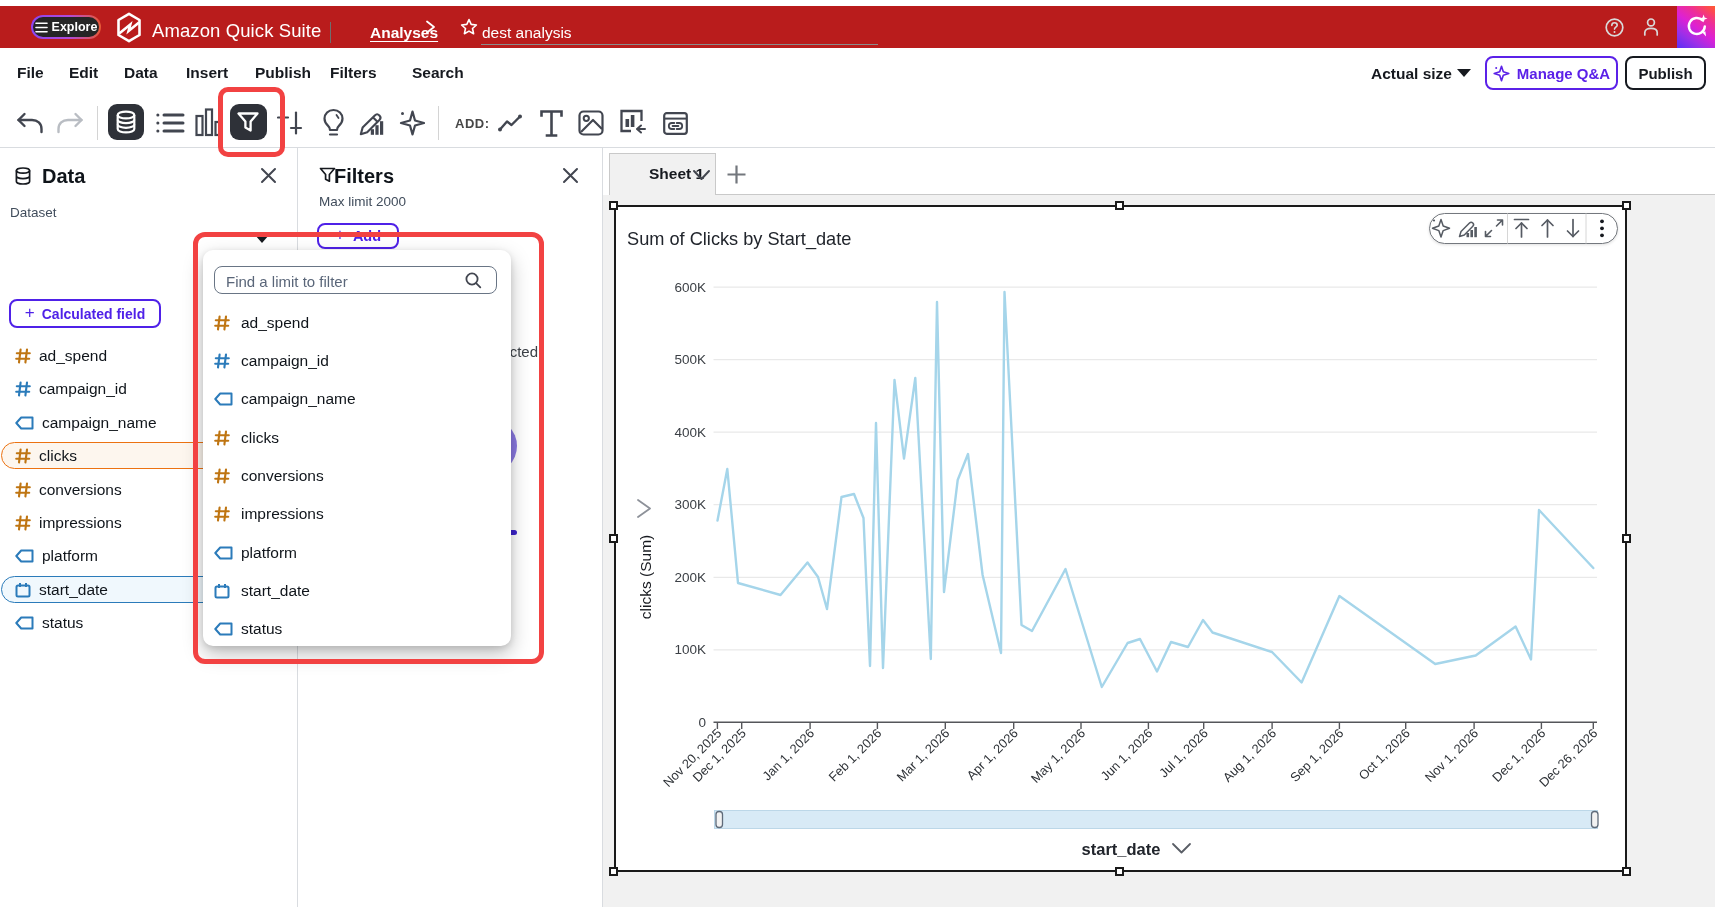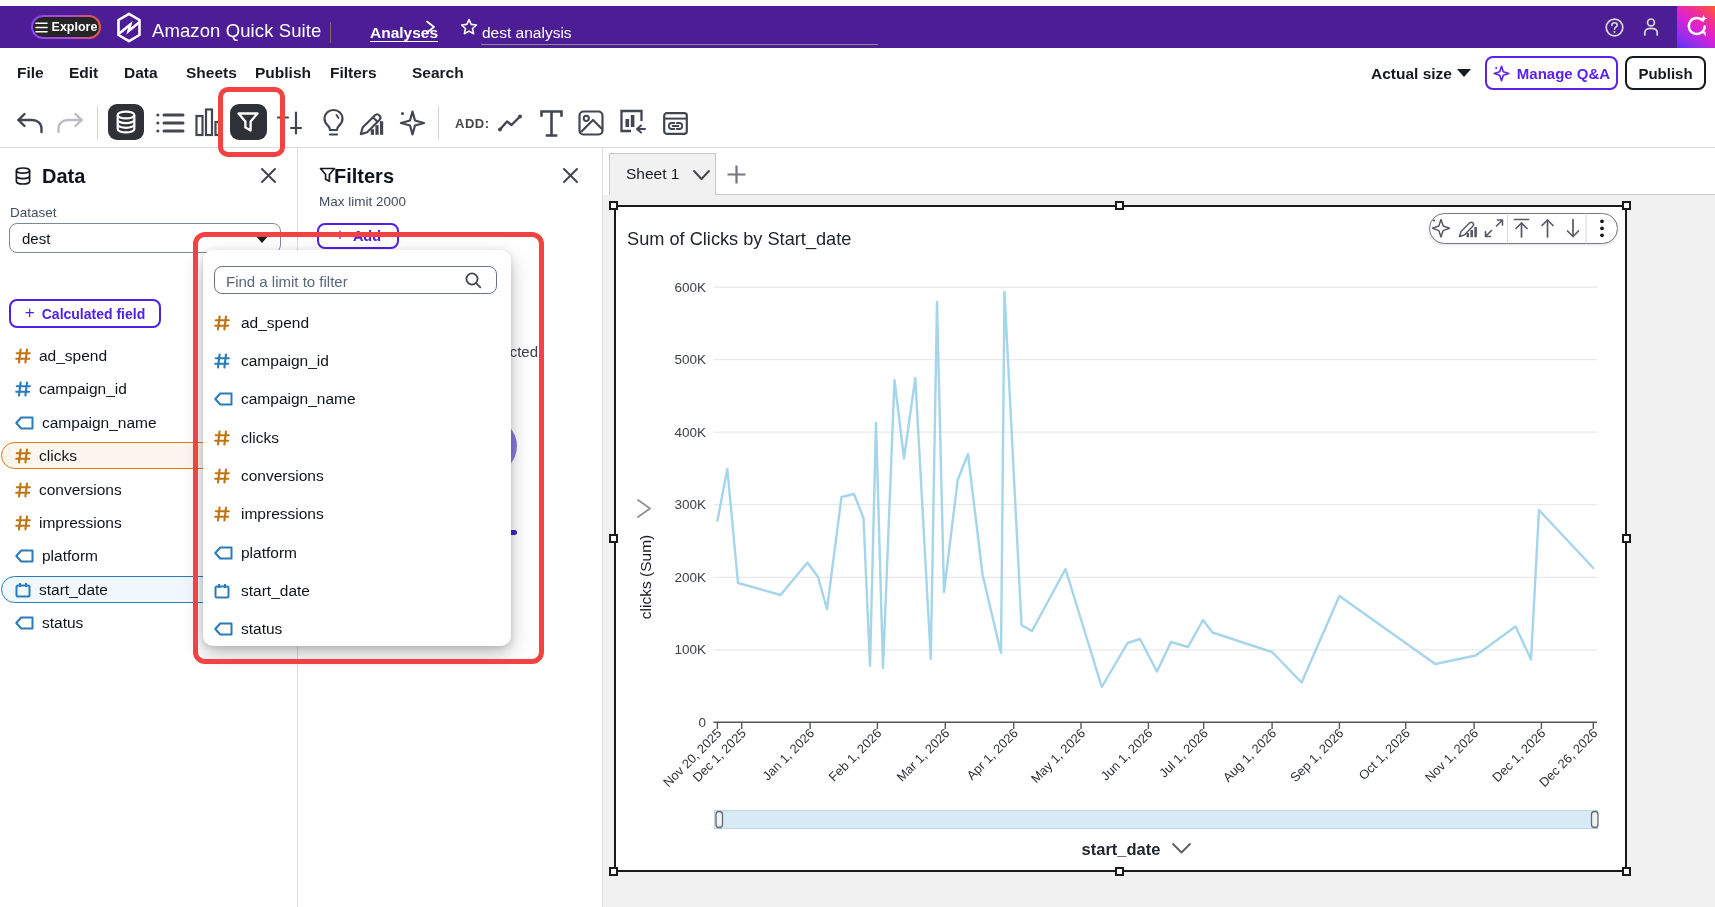--- a/index.html
+++ b/index.html
@@ -1,21 +1,21 @@
 <!DOCTYPE html>
 <html><head>
 <meta charset="utf-8">
 <style>
 * { margin:0; padding:0; box-sizing:border-box; }
 html,body { width:1715px; height:907px; overflow:hidden; background:#fff;
   font-family:"Liberation Sans", sans-serif; }
 .abs { position:absolute; }
 #page { position:relative; width:1715px; height:907px; }
 
-#topbar { position:absolute; left:0; top:6px; width:1715px; height:41.5px; background:#4c1d95; }
+#topbar { position:absolute; left:0; top:6px; width:1715px; height:41.5px; background:#b91c1c; }
 .expill { position:absolute; left:31px; top:9px; width:70px; height:24px; border-radius:13px;
   background:linear-gradient(90deg,#8b45f0,#b14bd8 55%,#e85a35); padding:1.8px; }
 .expill .inner { width:100%; height:100%; border-radius:11.5px; background:#252525;
   display:flex; align-items:center; justify-content:center; gap:4px; color:#fff;
   font-size:12.5px; font-weight:700; }
 .qslogo { position:absolute; left:116px; top:6px; }
 .qstitle { position:absolute; left:152px; top:14px; color:#fff; font-size:18.5px; font-weight:500; letter-spacing:.1px; }
 .tdivider { position:absolute; left:330px; top:16px; width:1px; height:21px; background:#6e6e6e; }
 .analyses { position:absolute; left:346px; top:18px; color:#fff; font-size:15.5px; font-weight:700;
   text-decoration:underline; text-underline-offset:3px;margin-left:24px; }
@@ -113,21 +113,21 @@
           <path d="M25.6 14.5 a8 8 0 1 0 2.2 5.9" fill="none" stroke="#fff" stroke-width="2.4" stroke-linecap="round"></path>
           <path d="M26.6 8.6 l1 2.9 2.9 1 -2.9 1 -1 2.9 -1-2.9 -2.9-1 2.9-1 Z" fill="#fff"></path>
           <path d="M25.3 26.5 l3.8 4 -.8-5.2z" fill="#fff"></path>
         </svg>
   </div>
 </div>
 
 <div class="menu" style="left:17px">File</div>
 <div class="menu" style="left:69px">Edit</div>
 <div class="menu" style="left:124px">Data</div>
-<div class="menu" style="left:186px">Sheets</div>
+<div class="menu" style="left:186px">Insert</div>
 <div class="menu" style="left:255px">Publish</div>
 <div class="menu" style="left:330px">Filters</div>
 <div class="menu" style="left:412px">Search</div>
 <div class="actsize">Actual size</div>
 <div class="caretdn" style="left:1457px;top:69px"></div>
 <div class="btn" id="btn-qa">
       <svg width="17" height="17" viewBox="0 0 17 17">
         <path d="M8.5 1.2 L10.3 6.7 L15.8 8.5 L10.3 10.3 L8.5 15.8 L6.7 10.3 L1.2 8.5 L6.7 6.7 Z" fill="none" stroke="#5b21e8" stroke-width="1.6" stroke-linejoin="round"></path>
         <circle cx="3.2" cy="3" r="1" fill="#5b21e8"></circle>
       </svg>
@@ -232,21 +232,20 @@
 
 <svg class="abs" style="left:15px;top:167px" width="16" height="18" viewBox="0 0 16 18">
       <ellipse cx="8" cy="3.6" rx="6.6" ry="2.6" fill="none" stroke="#16191f" stroke-width="1.7"></ellipse>
       <path d="M1.4 3.6 V14.4 c0 1.4 3 2.6 6.6 2.6 s6.6-1.2 6.6-2.6 V3.6 M1.4 9 c0 1.4 3 2.6 6.6 2.6 s6.6-1.2 6.6-2.6" fill="none" stroke="#16191f" stroke-width="1.7"></path>
     </svg>
 <div class="abs paneltitle" style="left:42px;top:165px">Data</div>
 <svg class="abs" style="left:260px;top:167px" width="17" height="17" viewBox="0 0 17 17">
       <path d="M2 2 L15 15 M15 2 L2 15" stroke="#424650" stroke-width="2" stroke-linecap="round"></path>
     </svg>
 <div class="abs lbl" style="left:10px;top:205px">Dataset</div>
-<div class="selectbox" style="top:223px">dest</div>
 <div class="abs" style="left:255px;top:235px;width:0;height:0;border-left:7px solid transparent;border-right:7px solid transparent;border-top:8px solid #16191f"></div>
 <div class="purplebtn" style="left:9px;top:299px;width:152px;height:29px;font-size:14px;gap:7px"><span style="font-size:17px;font-weight:400;margin-top:-2px">+</span>Calculated field</div>
 
 <div class="abs" style="left:1px;top:442px;width:250px;height:27px;border:1.5px solid #ec7211;background:#fdf6ee;border-radius:14px"></div>
 <div class="abs" style="left:1px;top:576px;width:250px;height:27px;border:1.5px solid #2b7bba;background:#f0f8fd;border-radius:14px"></div>
 <div id="datafields">
 <div class="fieldrow" style="left:15px;top:343.0px;height:26px;display:flex;align-items:center;gap:8px">
         <svg width="16" height="16" viewBox="0 0 16 16">
           <g stroke="#bf7512" stroke-width="2.1" stroke-linecap="round">
             <line x1="5.6" y1="1.5" x2="4" y2="14.5"></line>
@@ -339,21 +338,21 @@
 <div class="abs lbl" style="left:319px;top:194px">Max limit 2000</div>
 <div class="purplebtn" style="left:317px;top:223px;width:82px;height:26px;font-size:14.5px;gap:8px"><span style="font-size:17px;font-weight:400;margin-top:-2px">+</span>Add</div>
 <div class="abs" style="left:398px;top:343px;width:140px;font-size:15px;color:#3c4147;text-align:right;white-space:nowrap">No filters selected</div>
 <div class="abs" style="left:461px;top:418px;width:56px;height:56px;border-radius:50%;background:#8b79e2"></div>
 <div class="abs" style="left:508px;top:530px;width:9px;height:5px;border-radius:3px;background:#3c23cb"></div>
 
 <div id="canvas"></div>
 <div id="canvasgray"></div>
 <div class="hline" style="left:715.5px;top:194px;width:999.5px;background:#c9c9c9"></div>
 <div id="sheettab"></div>
-<div class="abs" style="left:626px;top:165px;font-size:15.5px;font-weight:400;color:#16191f">Sheet 1</div>
+<div class="abs" style="left:649px;top:165px;font-size:15.5px;font-weight:700;color:#16191f">Sheet 1</div>
 <svg class="abs" style="left:692px;top:169px" width="19" height="12" viewBox="0 0 19 12">
       <path d="M2 2 L9.5 10 L17 2" fill="none" stroke="#42464e" stroke-width="2" stroke-linecap="round" stroke-linejoin="round"></path>
     </svg>
 <svg class="abs" style="left:726px;top:164px" width="21" height="21" viewBox="0 0 21 21">
       <path d="M10.5 1.5 V19.5 M1.5 10.5 H19.5" stroke="#73777d" stroke-width="2.2"></path>
     </svg>
 <div id="visual"></div>
 <div class="abs" style="left:627px;top:229px;font-size:18.2px;color:#21252c;z-index:5">Sum of Clicks by Start_date</div>
 <div class="vtoolbar"></div>
 

